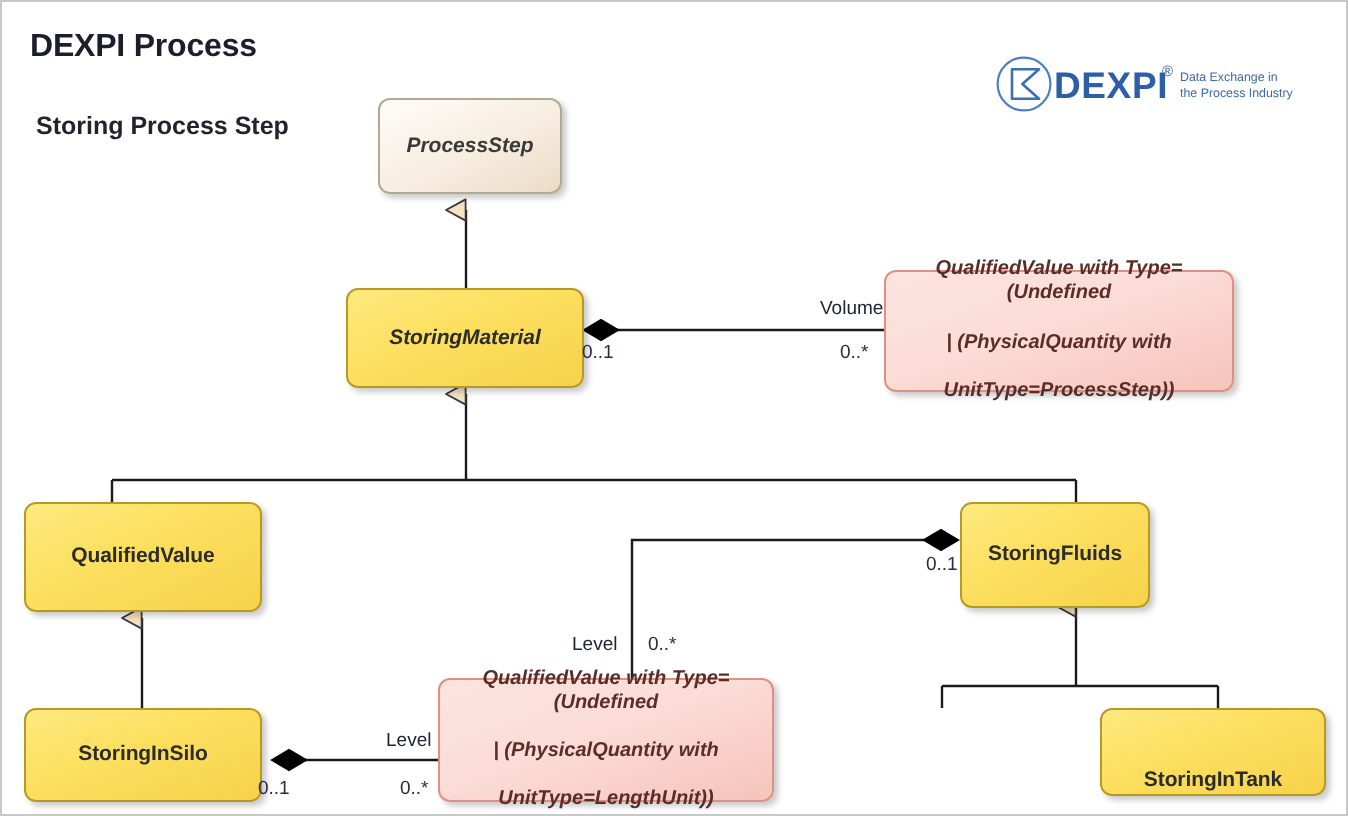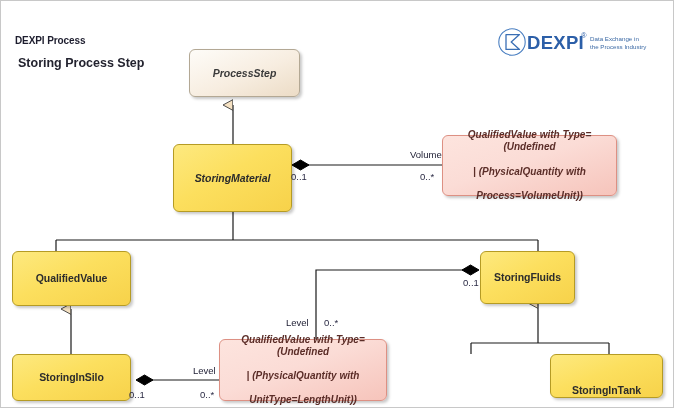--- a/index.html
+++ b/index.html
@@ -20,26 +20,25 @@
     border: 1px solid #c8c8c8;
     box-sizing: border-box;
     overflow: hidden;
   }
 
   
   .title-main {
     position: absolute;
     left: 14px;
     top: 14px;
-    font-size: 10px;
+    font-size: 16px;
     font-weight: bold;
     color: #1d1d2e;
     letter-spacing: -0.1px;
     white-space: nowrap;
-    margin-top: 20px;
   }
   .title-sub {
     position: absolute;
     left: 17px;
     top: 55px;
     font-size: 12.5px;
     font-weight: bold;
     color: #23232f;
     white-space: nowrap;
   }
@@ -185,25 +184,25 @@
         <path d="M478,269 L469.5,264 L461,269 L469.5,274 Z" fill="#000000" stroke="#000000" stroke-width="1"></path>
       </g>
 
       <g>
         <path d="M143,379 L218,379"></path>
         <path d="M135,379 L143.5,374 L152,379 L143.5,384 Z" fill="#000000" stroke="#000000" stroke-width="1"></path>
       </g>
     </g>
   </svg>
 
-  <div class="node base" style="left:188px; top:48px; width:111px; height:48px;">
+  <div class="node base" style="left:188px; top:48px; width:92px; height:48px;">
     <span>ProcessStep</span>
   </div>
 
-  <div class="node cls abstract" style="left:172px; top:143px; width:119px; height:68px;">
+  <div class="node cls abstract" style="left:172px; top:143px; width:119px; height:50px;">
     <span>StoringMaterial</span>
   </div>
 
   <div class="node cls" style="left:11px; top:250px; width:119px; height:55px;">
     <span>QualifiedValue</span>
   </div>
 
   <div class="node cls" style="left:479px; top:250px; width:95px; height:53px;align-items:center;">
     <span>StoringFluids</span>
   </div>
@@ -213,21 +212,21 @@
   </div>
 
 
   <div class="node cls" style="left:549px; top:353px; width:113px; height:44px;align-items:flex-end;">
     <span>StoringInTank</span>
   </div>
 
   <div class="node qval" style="left:441px; top:134px; width:175px; height:61px; flex-direction:column; justify-content:center;">
     <span>QualifiedValue with Type=(Undefined</span>
     <span>| (PhysicalQuantity with</span>
-    <span>Process=VolumeUnit))</span>
+    <span>UnitType=ProcessStep))</span>
   </div>
 
   <div class="node qval" style="left:218px; top:338px; width:168px; height:62px; flex-direction:column; justify-content:center;">
     <span>QualifiedValue with Type=(Undefined</span>
     <span>| (PhysicalQuantity with</span>
     <span>UnitType=LengthUnit))</span>
   </div>
 
   <div class="lbl" style="left:409px; top:148px;">Volume</div>
   <div class="lbl mult" style="left:290px; top:170px;">0..1</div>

